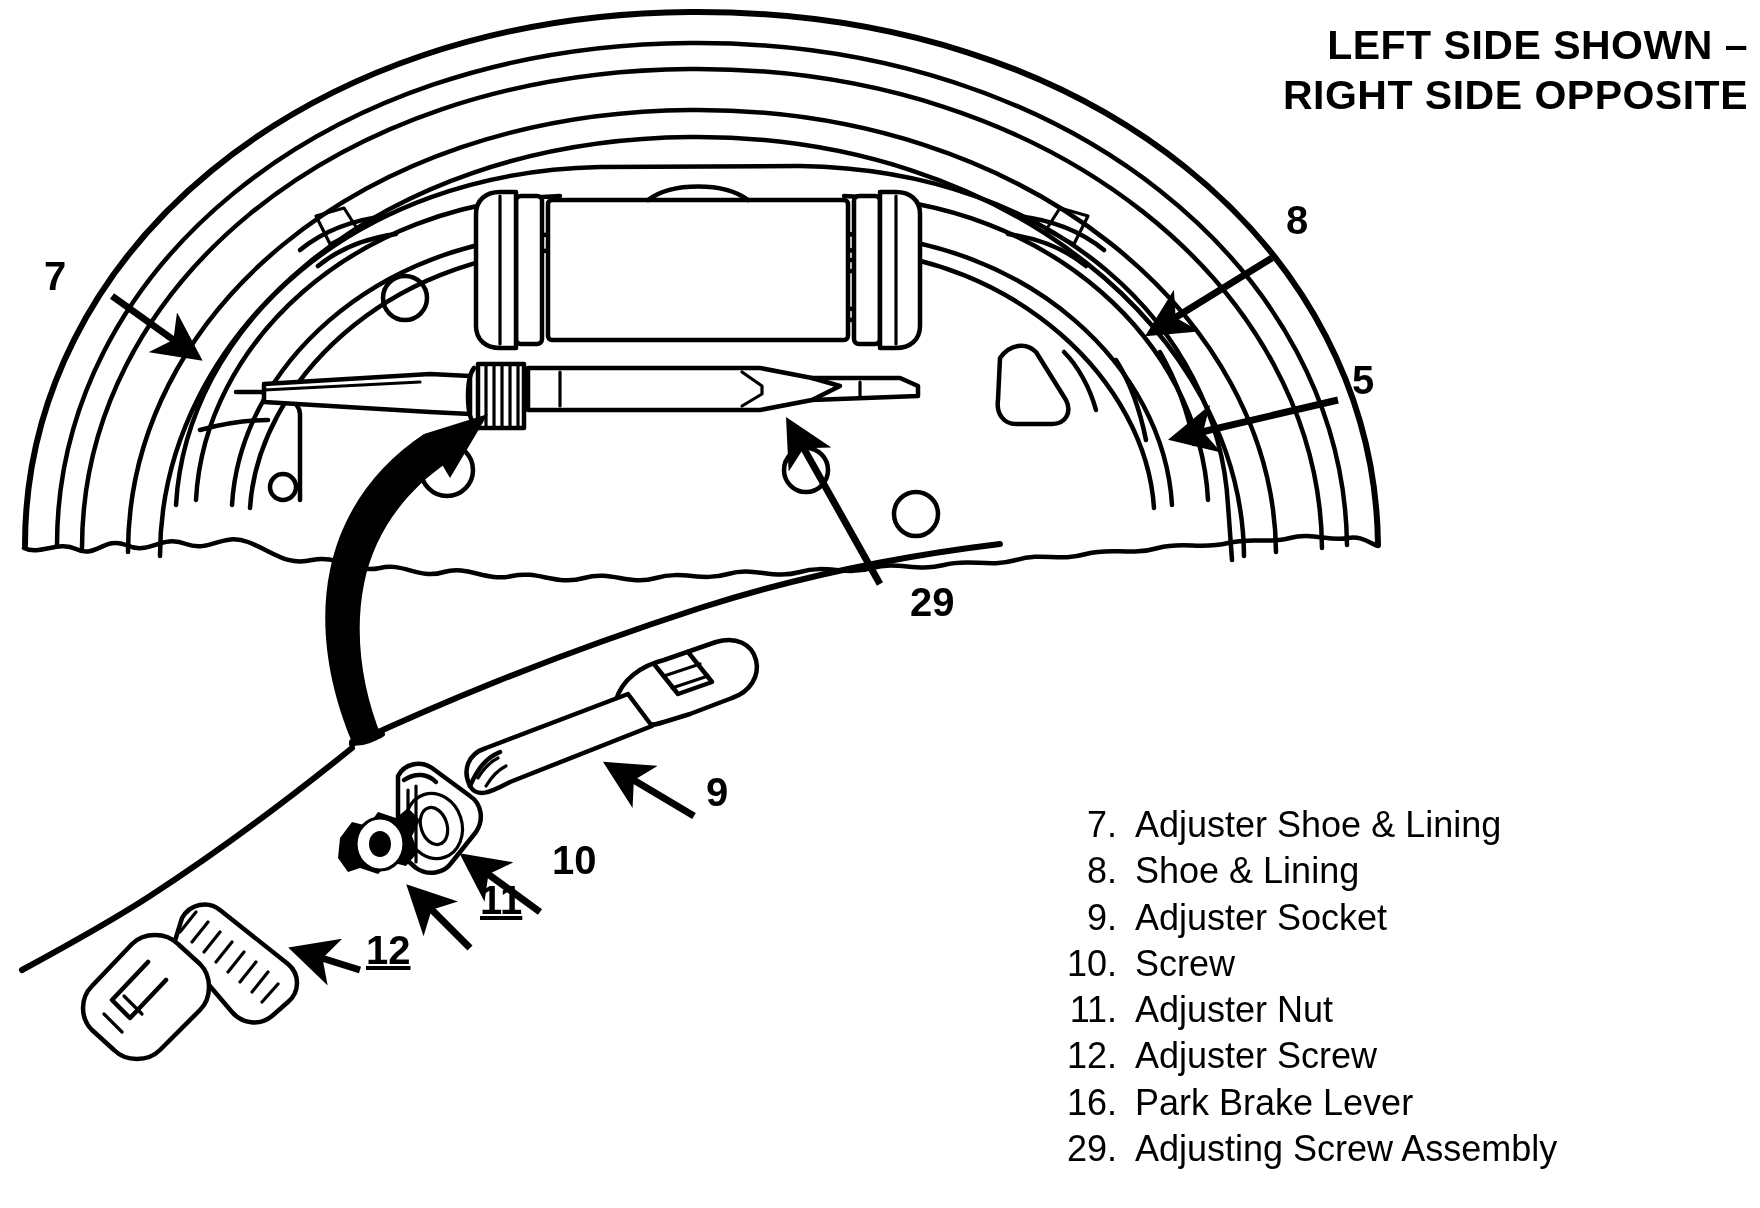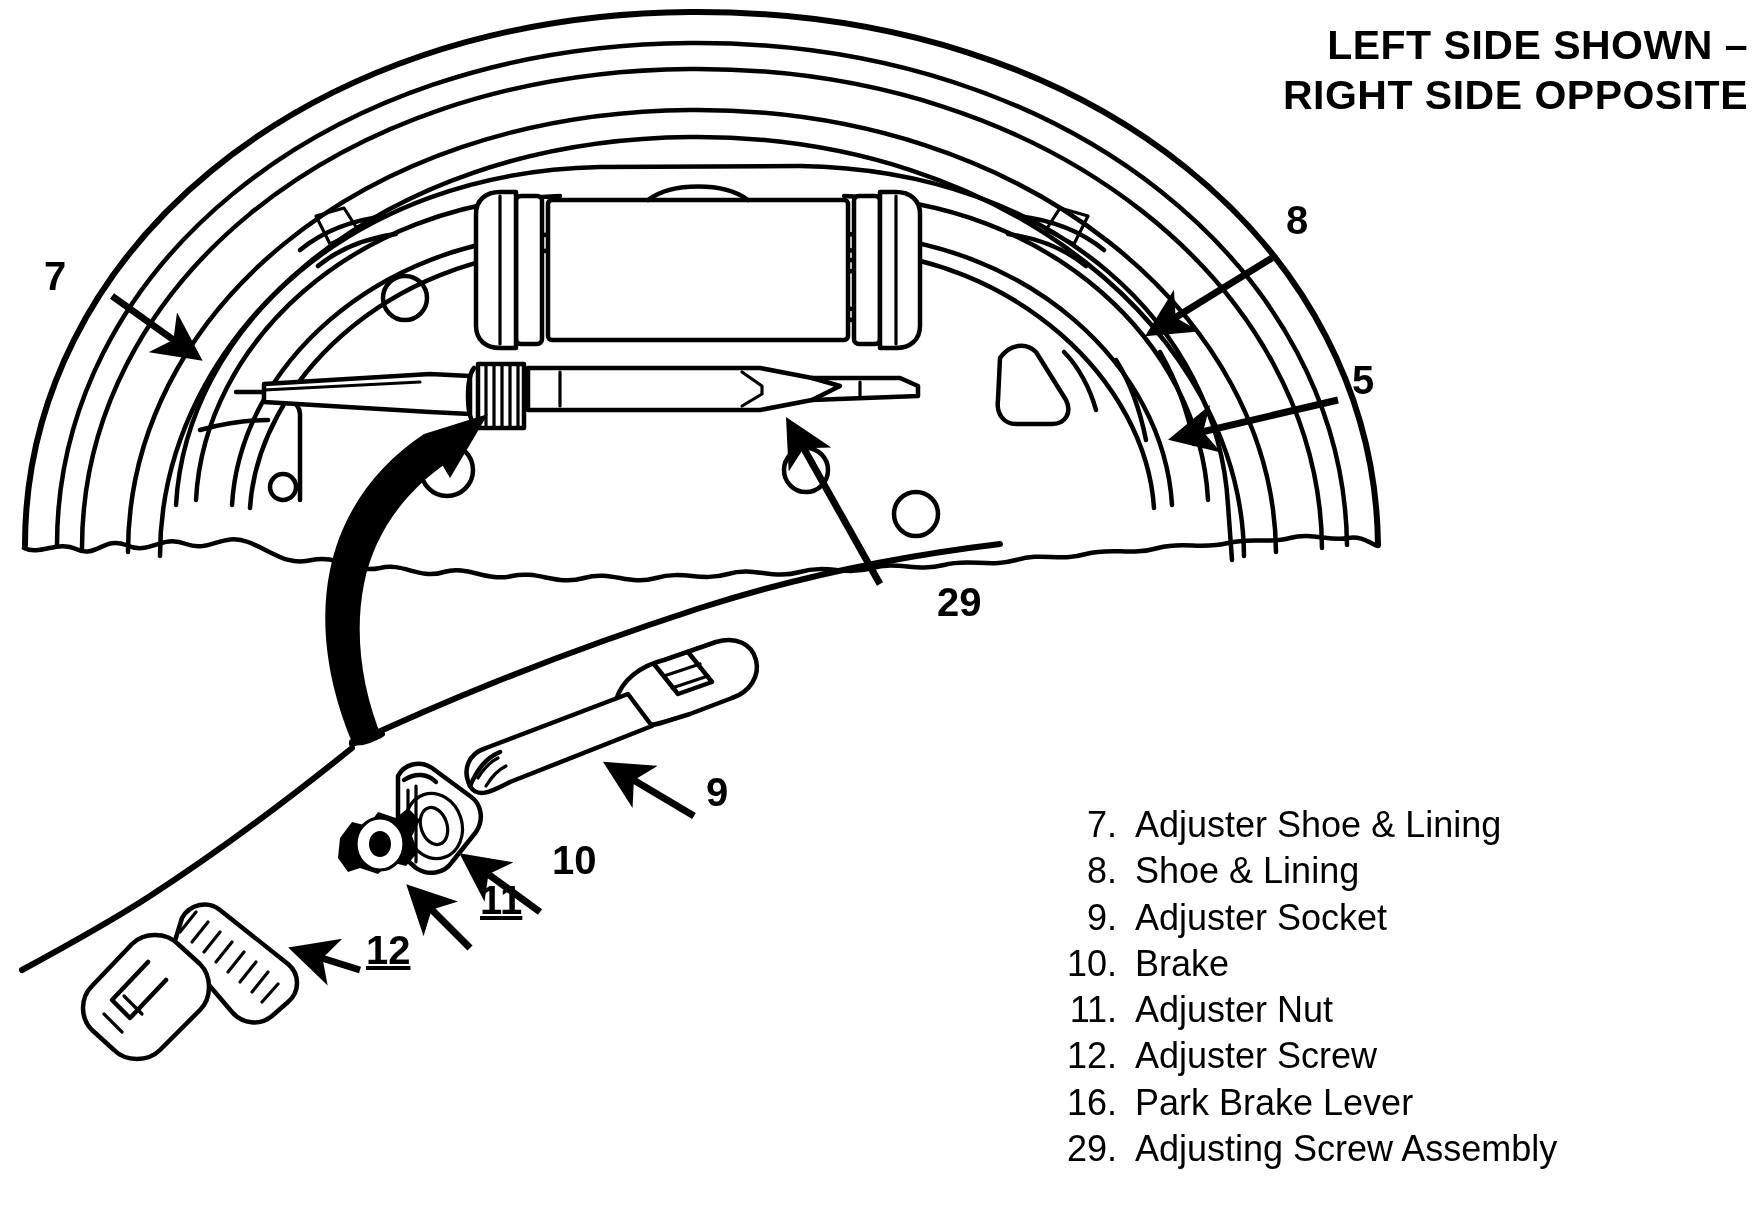--- a/index.html
+++ b/index.html
@@ -227,42 +227,42 @@
   </svg>
 
   <div class="title-block">
     <span class="title-line">LEFT SIDE SHOWN –</span>
     <span class="title-line">RIGHT SIDE OPPOSITE</span>
   </div>
 
   <div class="callout" style="left:44px;  top:256px;">7</div>
   <div class="callout" style="left:1286px;top:200px;">8</div>
   <div class="callout" style="left:1352px;top:360px;">5</div>
-  <div class="callout" style="left:910px; top:582px;margin-left:27px;">29</div>
+  <div class="callout" style="left:910px; top:582px;">29</div>
   <div class="callout" style="left:706px; top:772px;">9</div>
   <div class="callout" style="left:552px; top:840px;">10</div>
   <div class="callout" style="left:480px; top:880px;text-decoration:underline;">11</div>
   <div class="callout" style="left:366px; top:930px;text-decoration:underline;">12</div>
 
   <div class="legend">
     <div class="legend-row">
       <span class="legend-num">7.</span>
       <span class="legend-label">Adjuster Shoe &amp; Lining</span>
     </div>
     <div class="legend-row">
       <span class="legend-num">8.</span>
       <span class="legend-label">Shoe &amp; Lining</span>
     </div>
     <div class="legend-row">
       <span class="legend-num">9.</span>
       <span class="legend-label">Adjuster Socket</span>
     </div>
     <div class="legend-row">
       <span class="legend-num">10.</span>
-      <span class="legend-label">Brake</span>
+      <span class="legend-label">Screw</span>
     </div>
     <div class="legend-row">
       <span class="legend-num">11.</span>
       <span class="legend-label">Adjuster Nut</span>
     </div>
     <div class="legend-row">
       <span class="legend-num">12.</span>
       <span class="legend-label">Adjuster Screw</span>
     </div>
     <div class="legend-row">

